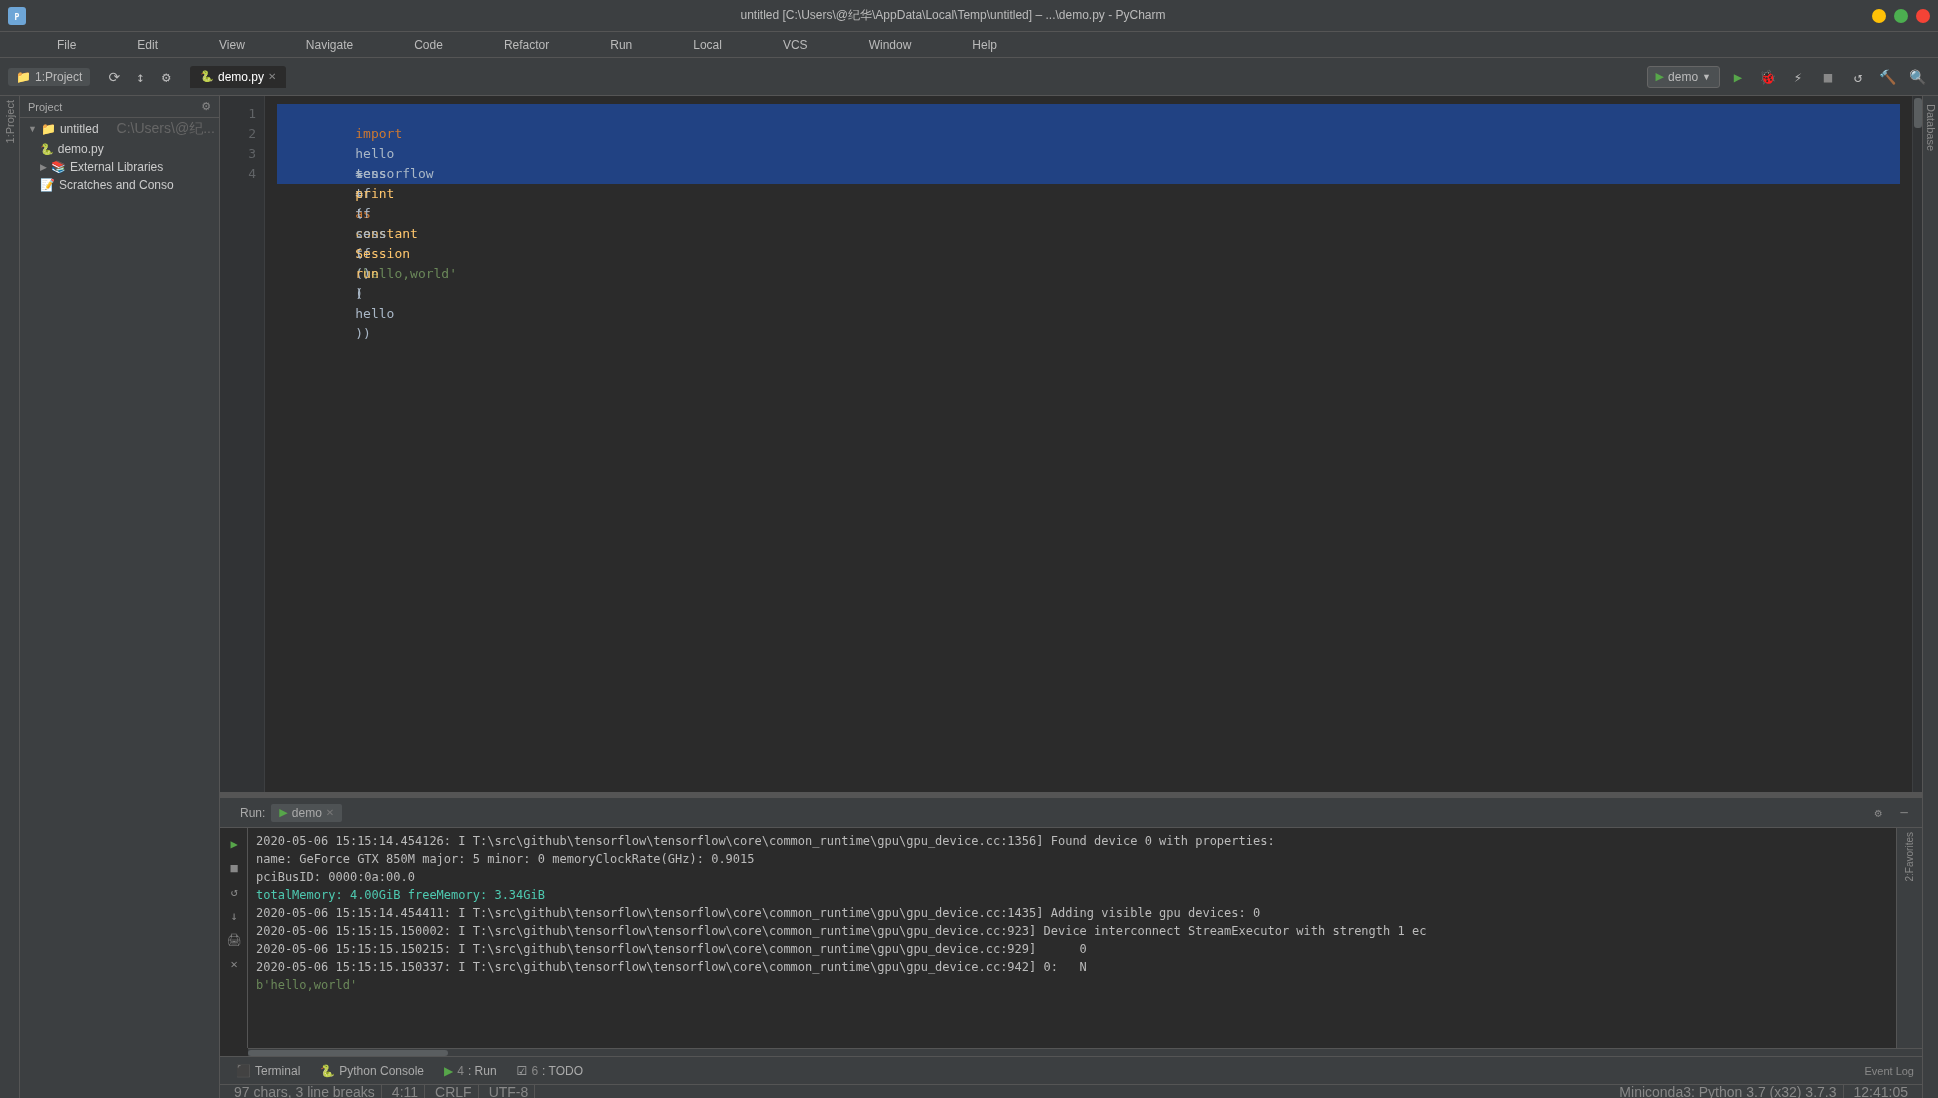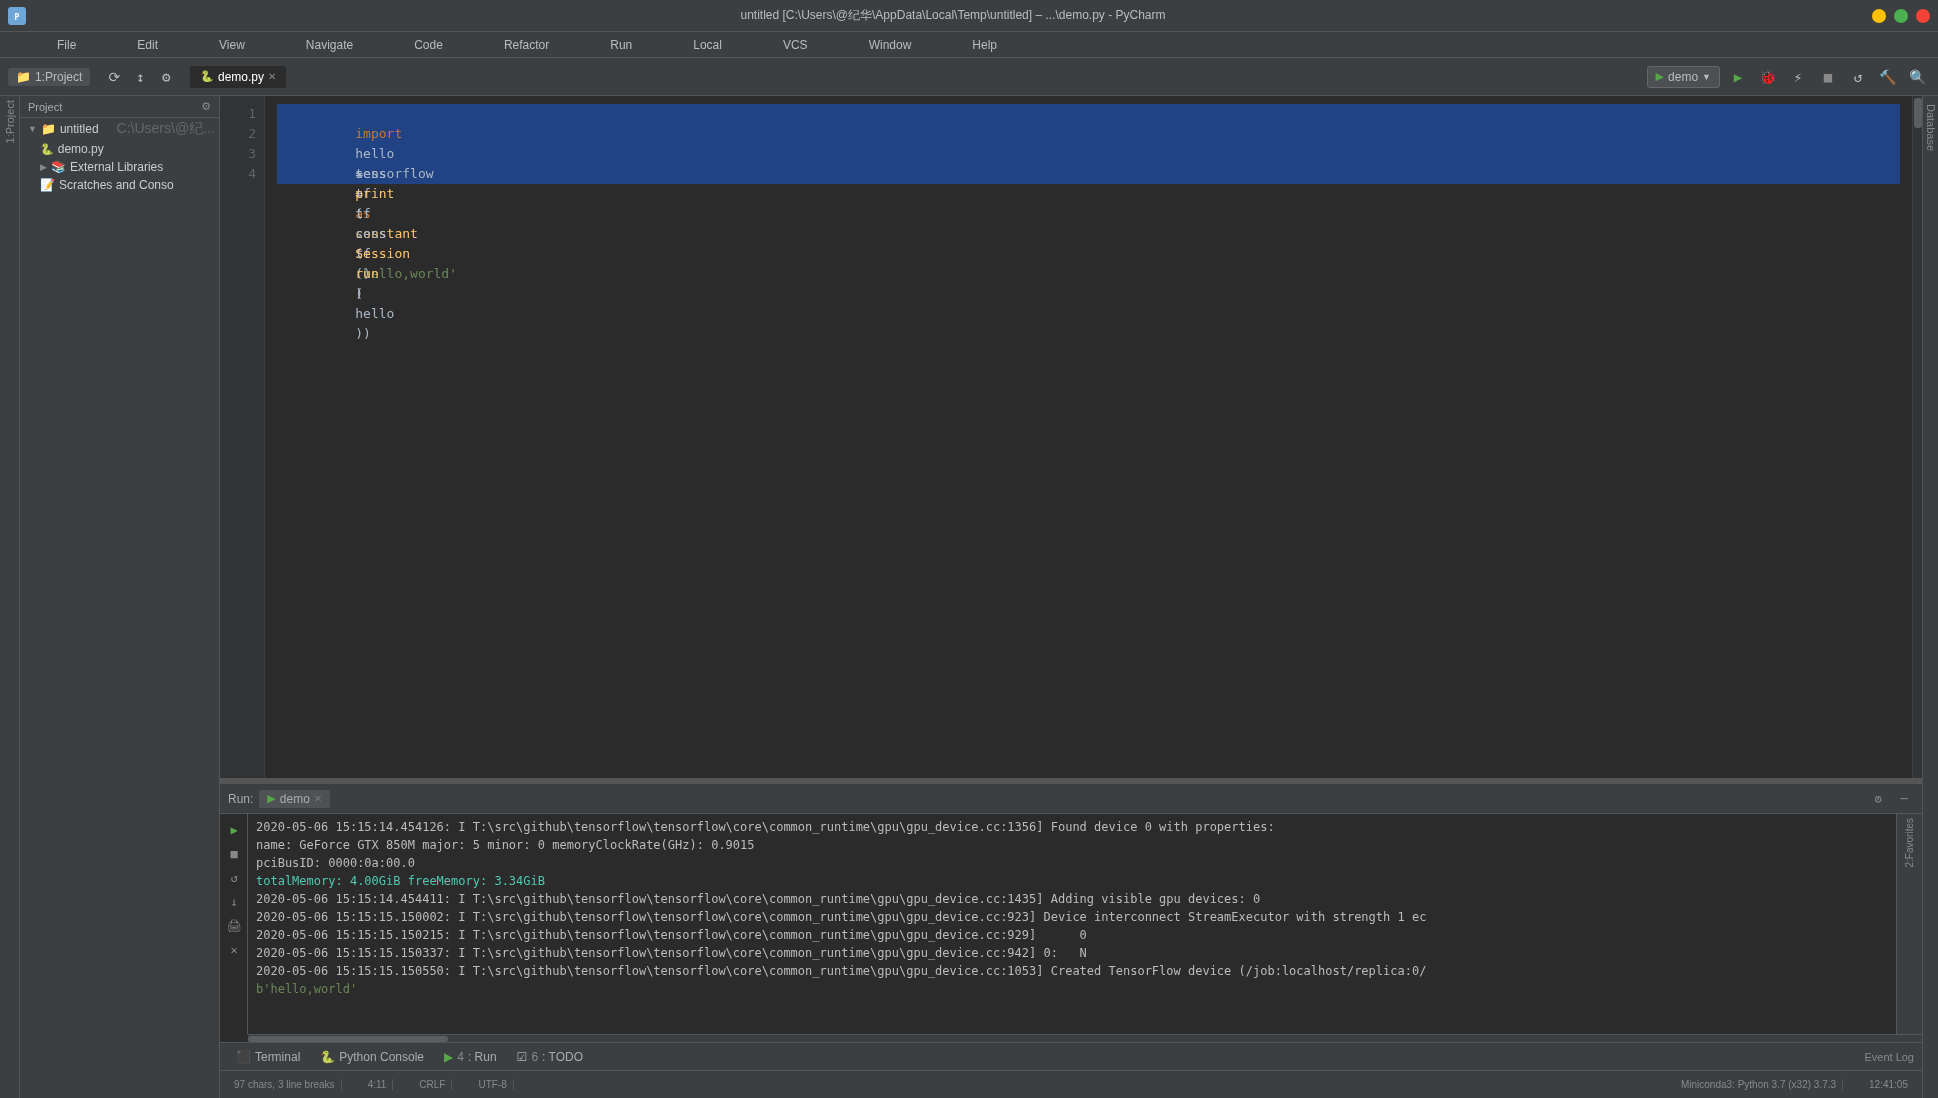--- a/index.html
+++ b/index.html
@@ -260,20 +260,21 @@
       display: flex;
       align-items: center;
       padding: 0 8px;
       border-bottom: 1px solid #555;
       gap: 6px;
     }
     #run-panel-header .run-title {
       font-family: 'Segoe UI', sans-serif;
       font-size: 12px;
       color: #aaa;
+      margin-left: 12px;
     }
     .run-tab {
       display: flex; align-items: center; gap: 4px;
       padding: 2px 8px;
       background: #4e5254;
       border-radius: 2px;
       font-family: 'Segoe UI', sans-serif;
       font-size: 12px;
       color: #aaa;
       cursor: pointer;
@@ -322,31 +323,31 @@
     }
     #run-output .output-line {
       white-space: pre-wrap;
       word-break: break-all;
     }
     #run-output .output-highlight { color: #4ec9b0; }
     #run-output .output-result { color: #6a8759; }
 
     
     #statusbar {
-      height: 28px;
+      height: 14px;
       background: #3c3f41;
       border-top: 1px solid #555;
       display: flex;
       align-items: center;
       padding: 0 8px;
       font-family: 'Segoe UI', sans-serif;
-      font-size: 10px;
+      font-size: 14px;
       color: #888;
       flex-shrink: 0;
-      gap: 20px;
+      gap: 4px;
     }
     #statusbar .status-item {
       padding: 0 6px;
       border-right: 1px solid #555;
       cursor: pointer;
     }
     #statusbar .status-item:last-child { border-right: none; }
     #statusbar .spacer { flex: 1; }
 
     
@@ -574,21 +575,20 @@
 
         <div id="run-output">
           <div class="output-line">2020-05-06 15:15:14.454126: I T:\src\github\tensorflow\tensorflow\core\common_runtime\gpu\gpu_device.cc:1356] Found device 0 with properties:</div>
           <div class="output-line">name: GeForce GTX 850M major: 5 minor: 0 memoryClockRate(GHz): 0.9015</div>
           <div class="output-line">pciBusID: 0000:0a:00.0</div>
           <div class="output-line output-highlight">totalMemory: 4.00GiB freeMemory: 3.34GiB</div>
           <div class="output-line">2020-05-06 15:15:14.454411: I T:\src\github\tensorflow\tensorflow\core\common_runtime\gpu\gpu_device.cc:1435] Adding visible gpu devices: 0</div>
           <div class="output-line">2020-05-06 15:15:15.150002: I T:\src\github\tensorflow\tensorflow\core\common_runtime\gpu\gpu_device.cc:923] Device interconnect StreamExecutor with strength 1 ec</div>
           <div class="output-line">2020-05-06 15:15:15.150215: I T:\src\github\tensorflow\tensorflow\core\common_runtime\gpu\gpu_device.cc:929]      0</div>
           <div class="output-line">2020-05-06 15:15:15.150337: I T:\src\github\tensorflow\tensorflow\core\common_runtime\gpu\gpu_device.cc:942] 0:   N</div>
-          <div class="output-line">2020-05-06 15:15:15.150550: I T:\src\github\tensorflow\tensorflow\core\common_runtime\gpu\gpu_device.cc:1053] Created TensorFlow device (/job:localhost/replica:0/</div>
           <div class="output-line output-result">b'hello,world'</div>
         </div>
 
         <div style="width:26px; background:#3c3f41; border-left:1px solid #555; display:flex; flex-direction:column; align-items:center; padding:4px 0; gap:6px;">
           <span style="writing-mode:vertical-rl; transform:rotate(180deg); font-family:'Segoe UI',sans-serif; font-size:10px; color:#888; cursor:pointer;">2:Favorites</span>
         </div>
       </div>
 
       <div style="height:8px; background:#3c3f41; border-top:1px solid #555; position:relative; margin-left:28px;">
         <div style="height:6px; width:200px; background:#5a5e60; border-radius:3px; position:absolute; top:1px; left:0;"></div>

